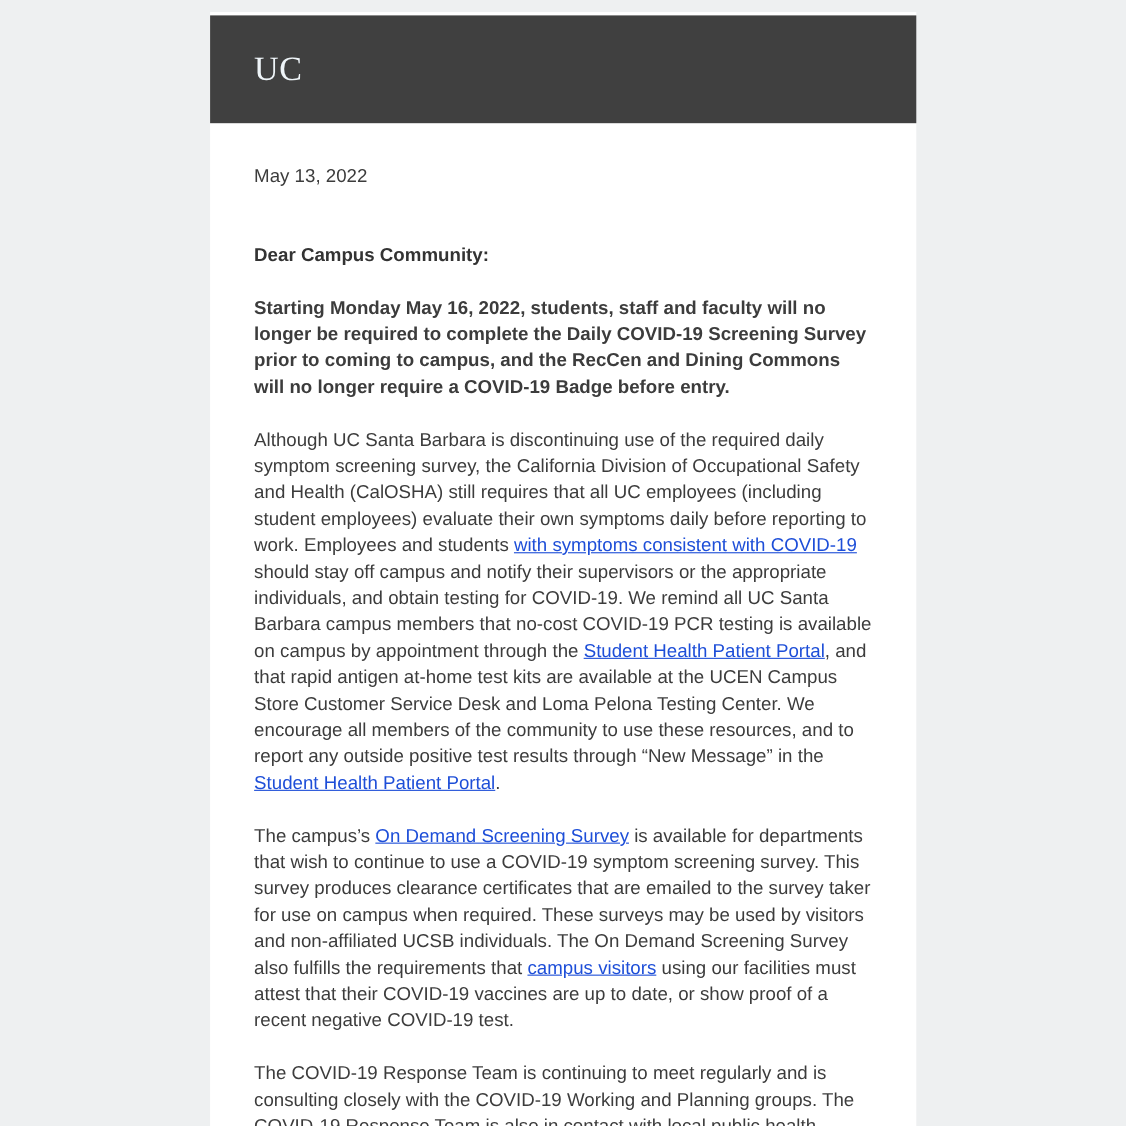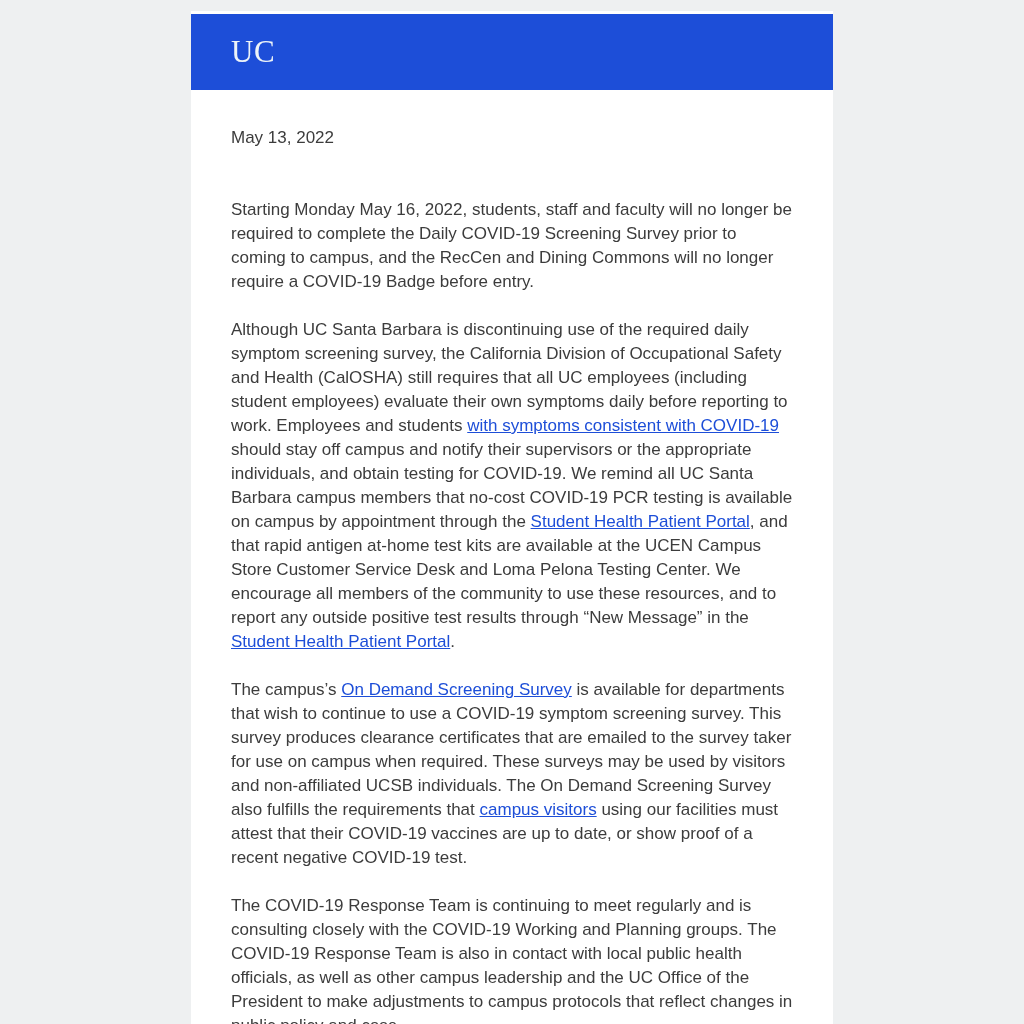--- a/index.html
+++ b/index.html
@@ -11,22 +11,22 @@
     font-family: "Liberation Sans", sans-serif;
   }
   .email-container {
     width: 642px;
     margin: 11px auto 0 auto;
     background: #ffffff;
     min-height: 1013px;
     padding-top: 3px;
   }
   .header-bar {
-    height: 76px;
-    background: #1d4ed8;
+    height: 98px;
+    background: #404040;
     display: flex;
     align-items: center;
     padding-left: 40px;
   }
   .wordmark { display: flex; align-items: baseline; }
   .wordmark-uc {
     font-family: "Liberation Serif", serif;
     font-weight: 400;
     font-size: 31px;
     color: #eef4f8;
@@ -45,39 +45,40 @@
     color: #3c3c3c;
     font-size: 17px;
     line-height: 24px;
   }
   .date-line { margin-bottom: 48px; }
   .salutation { font-weight: 700; color: #333333; }
   .email-body p { margin: 0 0 24px 0; }
   .email-body p + p { margin-top: 24px; }
   .salutation { margin-bottom: 24px; }
   .paragraphs p { margin: 24px 0; }
-  .paragraphs p:first-child { margin-top: 24px; }
+  .paragraphs p:first-child { margin-top: 24px; font-weight: bold; }
   a.body-link {
     color: #1d4ed8;
     text-decoration: underline;
     cursor: pointer;
   }
 </style>
 </head>
 <body>
 
 <div class="email-container">
   <div class="header-bar">
     <div class="wordmark">
       <span class="wordmark-uc">UC</span>
     </div>
   </div>
 
   <div class="email-body">
     <div class="date-line">May 13, 2022</div>
+    <div class="salutation">Dear Campus Community:</div>
 
     <div class="paragraphs">
       <p><span>Starting Monday May 16, 2022, students, staff and faculty will no longer be required to complete the Daily COVID-19 Screening Survey prior to coming to campus, and the RecCen and Dining Commons will no longer require a COVID-19 Badge before entry.</span></p>
       <p><span>Although UC Santa Barbara is discontinuing use of the required daily symptom screening survey, the California Division of Occupational Safety and Health (CalOSHA) still requires that all UC employees (including student employees) evaluate their own symptoms daily before reporting to work. Employees and students </span><a class="body-link" href="#">with symptoms consistent with COVID-19</a><span> should stay off campus and notify their supervisors or the appropriate individuals, and obtain testing for COVID-19. We remind all UC Santa Barbara campus members that no-cost COVID-19 PCR testing is available on campus by appointment through the </span><a class="body-link" href="#">Student Health Patient Portal</a><span>, and that rapid antigen at-home test kits are available at the UCEN Campus Store Customer Service Desk and Loma Pelona Testing Center. We encourage all members of the community to use these resources, and to report any outside positive test results through “New Message” in the </span><a class="body-link" href="#">Student Health Patient Portal</a><span>.</span></p>
       <p><span>The campus’s </span><a class="body-link" href="#">On Demand Screening Survey</a><span> is available for departments that wish to continue to use a COVID-19 symptom screening survey. This survey produces clearance certificates that are emailed to the survey taker for use on campus when required. These surveys may be used by visitors and non-affiliated UCSB individuals.  The On Demand Screening Survey also fulfills the requirements that </span><a class="body-link" href="#">campus visitors</a><span> using our facilities must attest that their COVID-19 vaccines are up to date, or show proof of a recent negative COVID-19 test.</span></p>
       <p><span>The COVID-19 Response Team is continuing to meet regularly and is consulting closely with the COVID-19 Working and Planning groups. The COVID-19 Response Team is also in contact with local public health officials, as well as other campus leadership and the UC Office of the President to make adjustments to campus protocols that reflect changes in public policy and case</span></p>
     </div>
   </div>
 </div>
 

